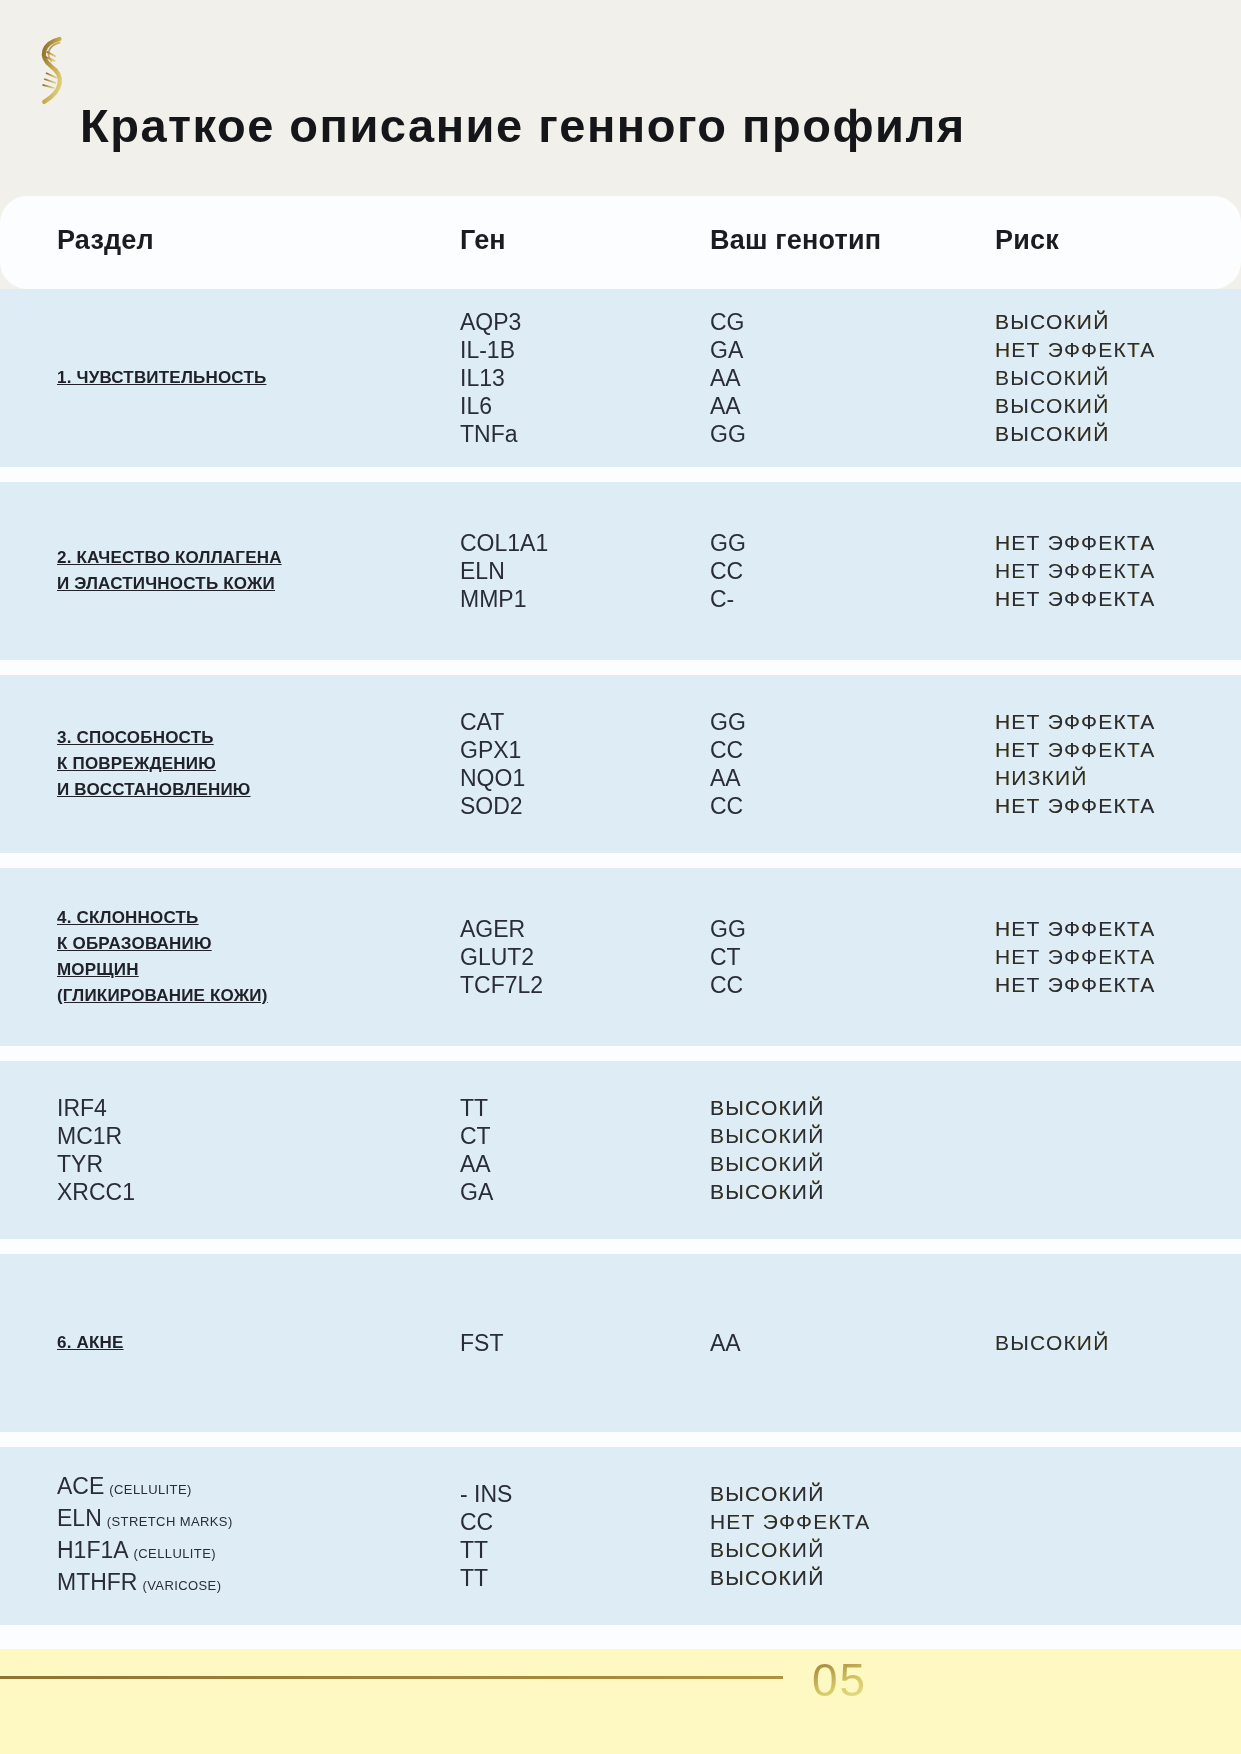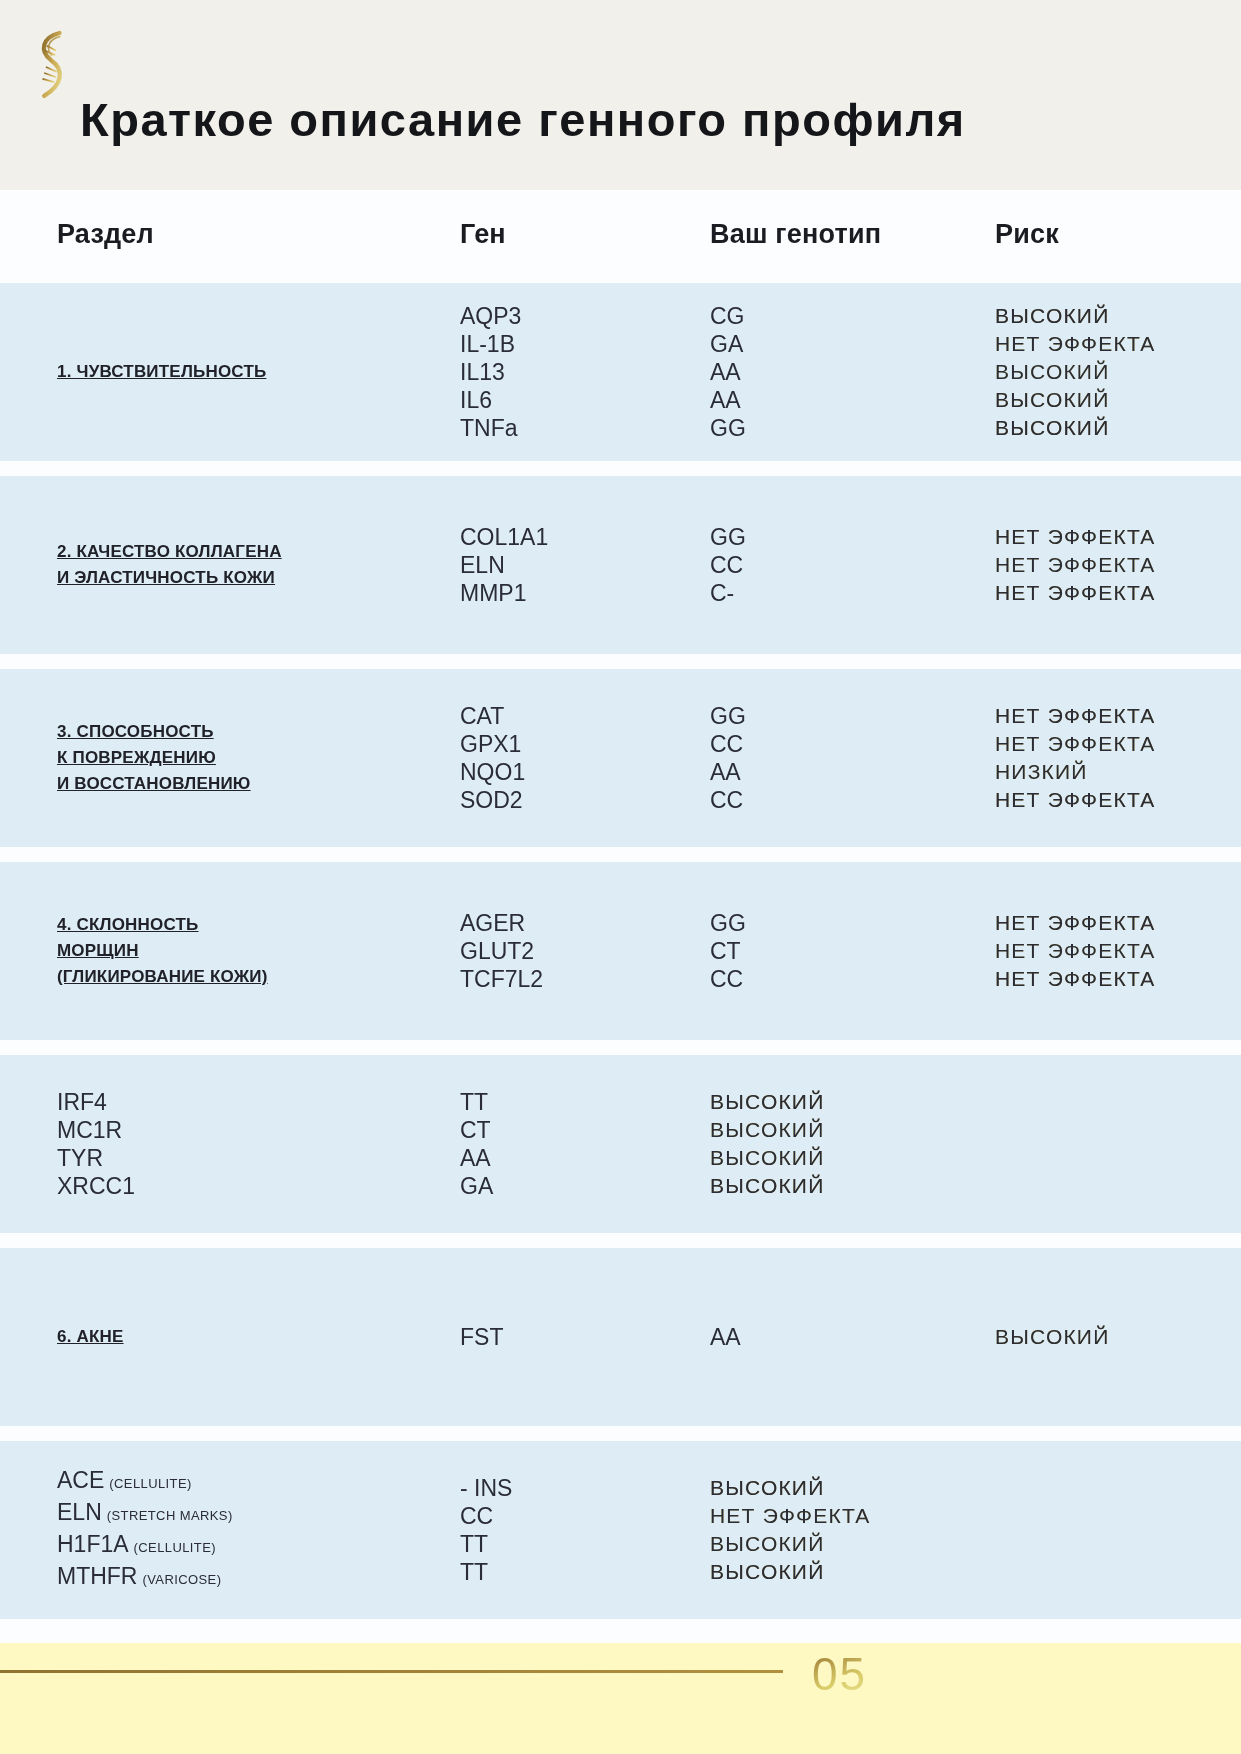--- a/index.html
+++ b/index.html
@@ -6,40 +6,40 @@
   body{
     width:1241px;height:1754px;
     background:#f1f0ea;
     font-family:"Liberation Sans", sans-serif;
     overflow:hidden;
     -webkit-font-smoothing:antialiased;
   }
   .page{width:1241px;height:1754px;display:flex;flex-direction:column;position:relative;}
 
   
-  .top-beige{height:190px;background:#f1f0ea;position:relative;}
+  .top-beige{height:190px;background:#f1f0ea;position:relative;margin-top:6px;}
   .logo{position:absolute;left:34px;top:24px;}
   .page-title{
     position:absolute;left:80px;top:92px;
     font-size:47px;font-weight:800;letter-spacing:1.5px;
     color:#15161a;white-space:nowrap;
   }
 
   
   .grid{
     display:grid;
     grid-template-columns:403px 250px 285px auto;
     padding:0 40px 0 57px;
     box-sizing:border-box;
   }
 
   
   .header-band{
     height:93px;background:#fbfdfe;
-    align-items:center;padding-bottom:4px;
+    align-items:center;padding-bottom:4px;border-radius:27px;
   }
   .col-header{
     font-size:27px;font-weight:700;color:#1b1c22;letter-spacing:0.2px;
   }
 
   
   .band{
     height:178px;background:#deedf5;
     align-items:center;
   }
@@ -183,20 +183,21 @@
       <div class="risk-row">НЕТ ЭФФЕКТА</div>
       <div class="risk-row">НИЗКИЙ</div>
       <div class="risk-row">НЕТ ЭФФЕКТА</div>
     </div>
   </div>
   <div class="gap"></div>
 
   <div class="grid band">
     <div class="cell-col sec-title">
       <div>4. СКЛОННОСТЬ</div>
+      <div>К ОБРАЗОВАНИЮ</div>
       <div>МОРЩИН</div>
       <div>(ГЛИКИРОВАНИЕ КОЖИ)</div>
     </div>
     <div class="cell-col">
       <div class="gene-row">AGER</div>
       <div class="gene-row">GLUT2</div>
       <div class="gene-row">TCF7L2</div>
     </div>
     <div class="cell-col">
       <div class="geno-row">GG</div>

